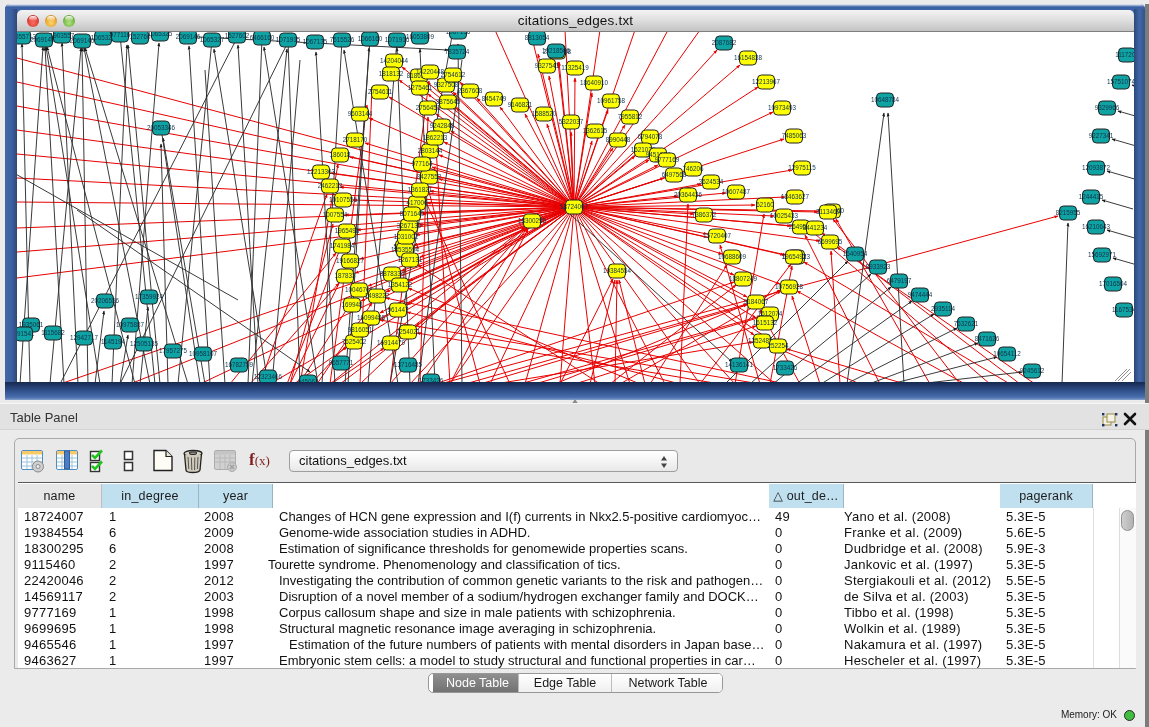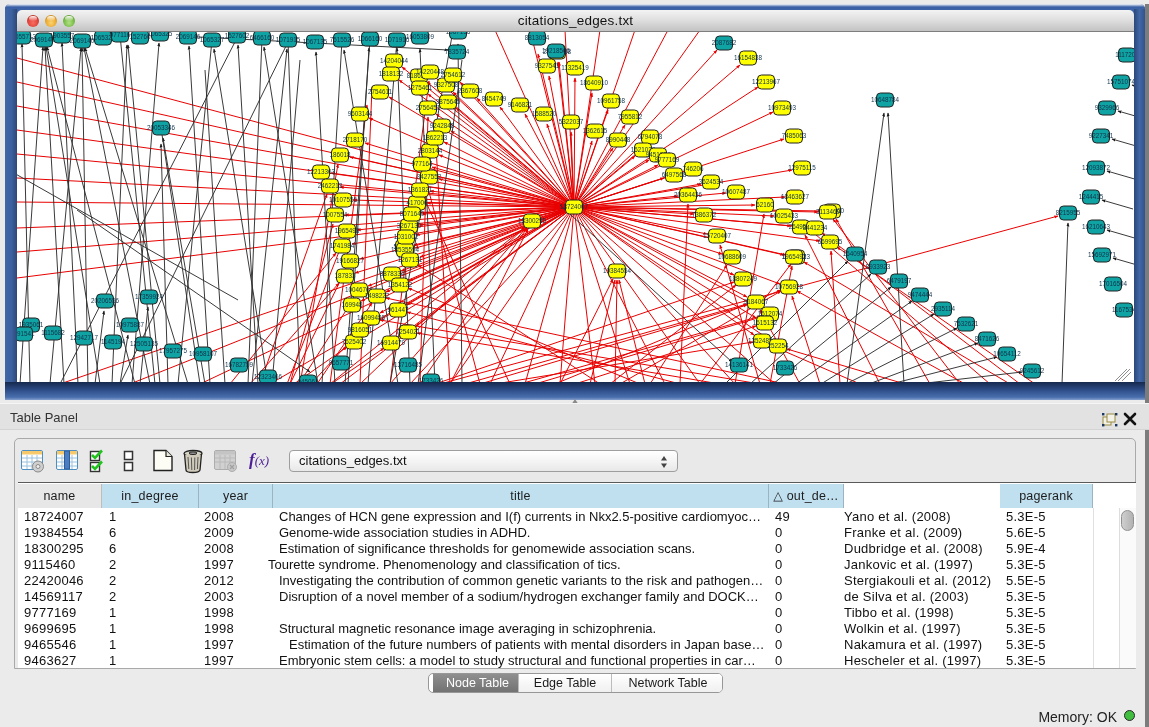--- a/index.html
+++ b/index.html
@@ -46,21 +46,21 @@
 
 #sbar {position:absolute;left:1119px;top:508px;width:17px;height:160px;background:#fafafa;border-left:1px solid #ddd}
 #sthumb {position:absolute;left:1121px;top:510px;width:13px;height:21px;border-radius:7px;
  background:linear-gradient(90deg,#cfcfcf,#b2b2b2);border:1px solid #909090}
 
 #tabs {position:absolute;left:428px;top:673px;width:295px;height:20px;
  border:1px solid #979797;border-radius:5px;background:#fff;overflow:hidden;font-size:12.5px}
 .seg {position:absolute;top:0;height:20px;line-height:19px;text-align:center;color:#1a1a1a;
  background:linear-gradient(180deg,#ffffff,#eeeeee)}
 .seg.sel {background:linear-gradient(180deg,#8f8f8f,#6f6f6f);color:#fff}
-#mem {position:absolute;right:32px;top:709px;font-size:14px;color:#222}
+#mem {position:absolute;right:32px;top:709px;font-size:10px;color:#222}
 #memdot {position:absolute;right:14px;top:710px;width:11px;height:11px;border-radius:50%;
  background:#3fbe3f;border:1px solid #2a2a2a}
 #rstrip {position:absolute;right:0;top:4px;width:4px;height:723px;background:#7c7c7c}
 </style></head>
 <body>
 <div id="gwin">
   <div class="ftop"></div>
     <div class="fleft"></div>
     <div class="fright"></div>
     <div class="fbot"></div>
@@ -1081,32 +1081,31 @@
         <line x1="2" y1="9" x2="22" y2="9"></line>
         <line x1="2" y1="13" x2="22" y2="13"></line>
         <line x1="7" y1="6" x2="7" y2="20"></line>
         <line x1="12" y1="6" x2="12" y2="20"></line>
         <line x1="17" y1="6" x2="17" y2="20"></line>
       </g>
    <circle cx="19" cy="18" r="4.5" fill="#bdbdbd" stroke="#999"></circle>
    <path d="M17 16 l4 4 m0 -4 l-4 4" stroke="#8a8a8a" stroke-width="1.4"></path>
   </g>
 </svg>
-<div class="abs" style="left:249px;top:450px;font-family:'Liberation Serif',serif;font-style:italic;font-size:17px;color:#4c1d95"><b>f</b><span style="font-size:13px">(x)</span></div>
+<div class="abs" style="left:249px;top:450px;font-family:'Liberation Serif',serif;font-size:17px;color:#7f1d1d"><b>f</b><span style="font-size:13px">(x)</span></div>
 <div id="combo">citations_edges.txt
  <svg style="position:absolute;right:9px;top:5px" width="8" height="12" viewBox="0 0 8 12">
   <path d="M4 0 L7 4.4 H1 z" fill="#444"></path>
       <path d="M4 12 L7 7.6 H1 z" fill="#444"></path>
  </svg>
 </div>
 <div id="thead">
   <div class="hc" style="left:0;width:84px;background:#e7e7e7;border-right:1px solid #bdbdbd">name</div>
   <div class="hc" style="left:84px;width:97px">in_degree</div>
   <div class="hc" style="left:181px;width:74px">year</div>
-  <div class="hc" style="left:255px;width:496px">title</div>
   <div class="hc" style="left:751px;width:75px">△&nbsp;out_de…</div>
   <div class="hc" style="left:982px;width:93px">pagerank</div>
   <div class="hc" style="left:1075px;width:43px;background:#fff;border-right:none"></div>
 </div>
 <div class="row" style="top:508px">
     <div class="c" style="left:6px;width:76px">18724007</div>
     <div class="c" style="left:91px;width:60px">1</div>
     <div class="c" style="left:186px;width:60px">2008</div>
     <div class="c ell" style="left:261px;width:487px">Changes of HCN gene expression and I(f) currents in Nkx2.5-positive cardiomyoc…</div>
     <div class="c" style="left:757px;width:66px">49</div>
@@ -1119,24 +1118,24 @@
     <div class="c" style="left:186px;width:60px">2009</div>
     <div class="c ell" style="left:261px;width:487px">Genome-wide association studies in ADHD.</div>
     <div class="c" style="left:757px;width:66px">0</div>
     <div class="c ctr" style="left:826px;width:156px">Franke et al. (2009)</div>
     <div class="c" style="left:988px;width:85px">5.6E-5</div>
   </div>
 <div class="row" style="top:540px">
     <div class="c" style="left:6px;width:76px">18300295</div>
     <div class="c" style="left:91px;width:60px">6</div>
     <div class="c" style="left:186px;width:60px">2008</div>
-    <div class="c ell" style="left:261px;width:487px">Estimation of significance thresholds for genomewide association scans.</div>
+    <div class="c ell" style="left:261px;width:487px">Estimation of significance thresholds for genomewide properties scans.</div>
     <div class="c" style="left:757px;width:66px">0</div>
     <div class="c ctr" style="left:826px;width:156px">Dudbridge et al. (2008)</div>
-    <div class="c" style="left:988px;width:85px">5.9E-4</div>
+    <div class="c" style="left:988px;width:85px">5.9E-3</div>
   </div>
 <div class="row" style="top:556px">
     <div class="c" style="left:6px;width:76px">9115460</div>
     <div class="c" style="left:91px;width:60px">2</div>
     <div class="c" style="left:186px;width:60px">1997</div>
     <div class="c ell" style="left:250px;width:487px">Tourette syndrome. Phenomenology and classification of tics.</div>
     <div class="c" style="left:757px;width:66px">0</div>
     <div class="c ctr" style="left:826px;width:156px">Jankovic et al. (1997)</div>
     <div class="c" style="left:988px;width:85px">5.3E-5</div>
   </div>
@@ -1155,31 +1154,32 @@
     <div class="c" style="left:186px;width:60px">2003</div>
     <div class="c ell" style="left:261px;width:487px">Disruption of a novel member of a sodium/hydrogen exchanger family and DOCK…</div>
     <div class="c" style="left:757px;width:66px">0</div>
     <div class="c ctr" style="left:826px;width:156px">de Silva et al. (2003)</div>
     <div class="c" style="left:988px;width:85px">5.3E-5</div>
   </div>
 <div class="row" style="top:604px">
     <div class="c" style="left:6px;width:76px">9777169</div>
     <div class="c" style="left:91px;width:60px">1</div>
     <div class="c" style="left:186px;width:60px">1998</div>
+    <div class="c ell" style="left:261px;width:487px">Corpus callosum shape and size in male patients with schizophrenia.</div>
     <div class="c" style="left:757px;width:66px">0</div>
     <div class="c ctr" style="left:826px;width:156px">Tibbo et al. (1998)</div>
     <div class="c" style="left:988px;width:85px">5.3E-5</div>
   </div>
 <div class="row" style="top:620px">
     <div class="c" style="left:6px;width:76px">9699695</div>
     <div class="c" style="left:91px;width:60px">1</div>
     <div class="c" style="left:186px;width:60px">1998</div>
     <div class="c ell" style="left:261px;width:487px">Structural magnetic resonance image averaging in schizophrenia.</div>
     <div class="c" style="left:757px;width:66px">0</div>
-    <div class="c ctr" style="left:826px;width:156px">Wolkin et al. (1997)</div>
+    <div class="c ctr" style="left:826px;width:156px">Wolkin et al. (1989)</div>
     <div class="c" style="left:988px;width:85px">5.3E-5</div>
   </div>
 <div class="row" style="top:636px">
     <div class="c" style="left:6px;width:76px">9465546</div>
     <div class="c" style="left:91px;width:60px">1</div>
     <div class="c" style="left:186px;width:60px">1997</div>
     <div class="c ell" style="left:271px;width:487px">Estimation of the future numbers of patients with mental disorders in Japan base…</div>
     <div class="c" style="left:757px;width:66px">0</div>
     <div class="c ctr" style="left:826px;width:156px">Nakamura et al. (1997)</div>
     <div class="c" style="left:988px;width:85px">5.3E-5</div>

